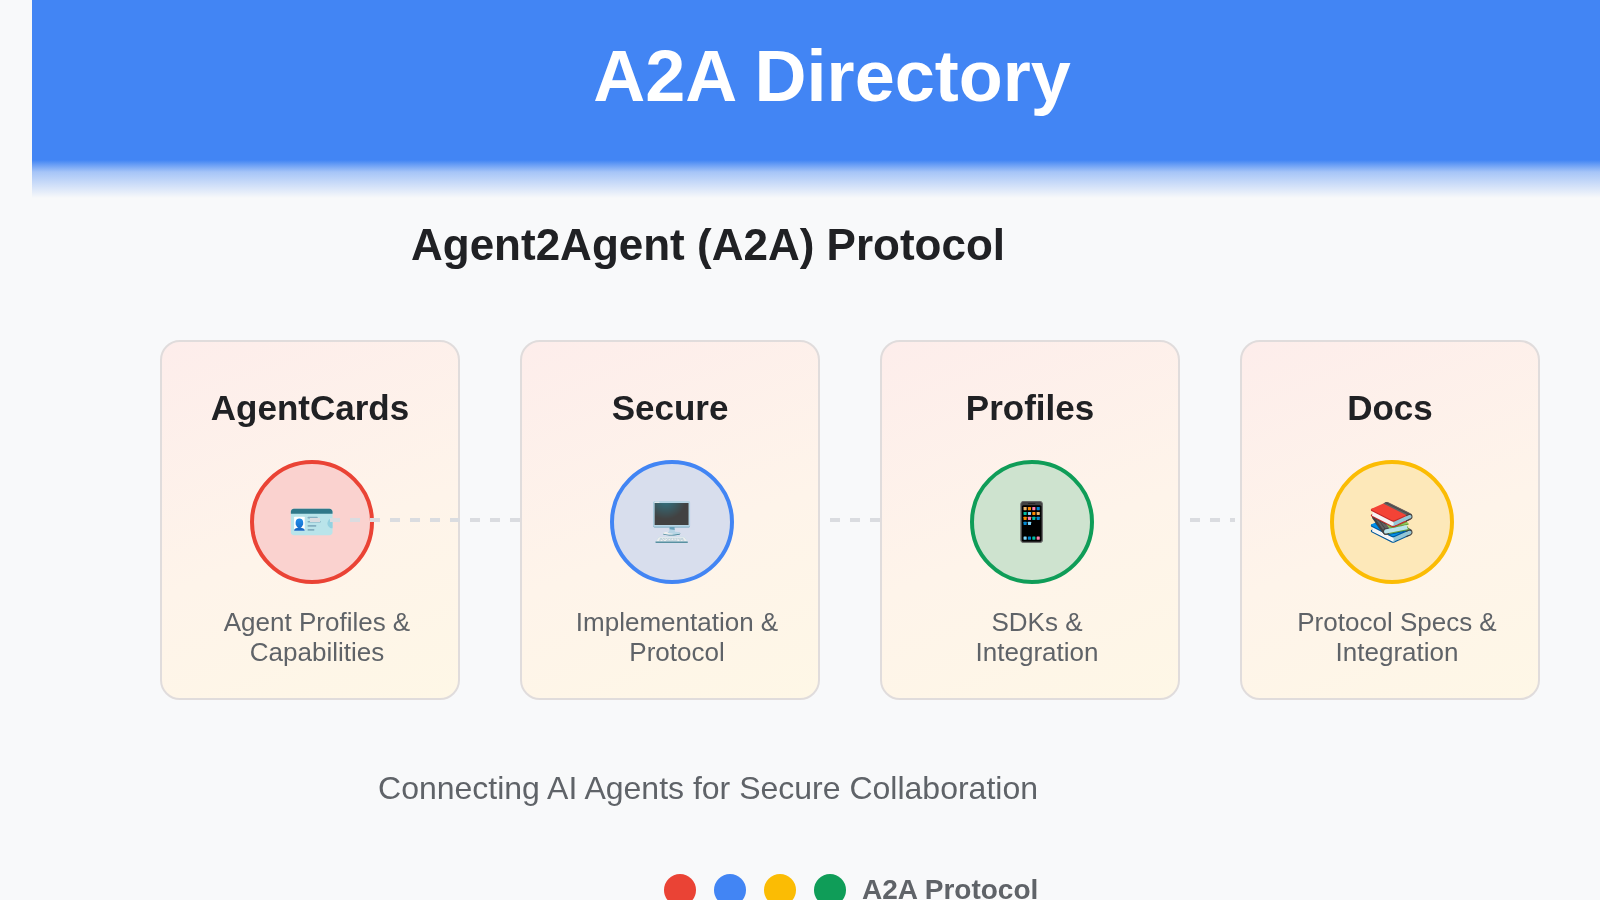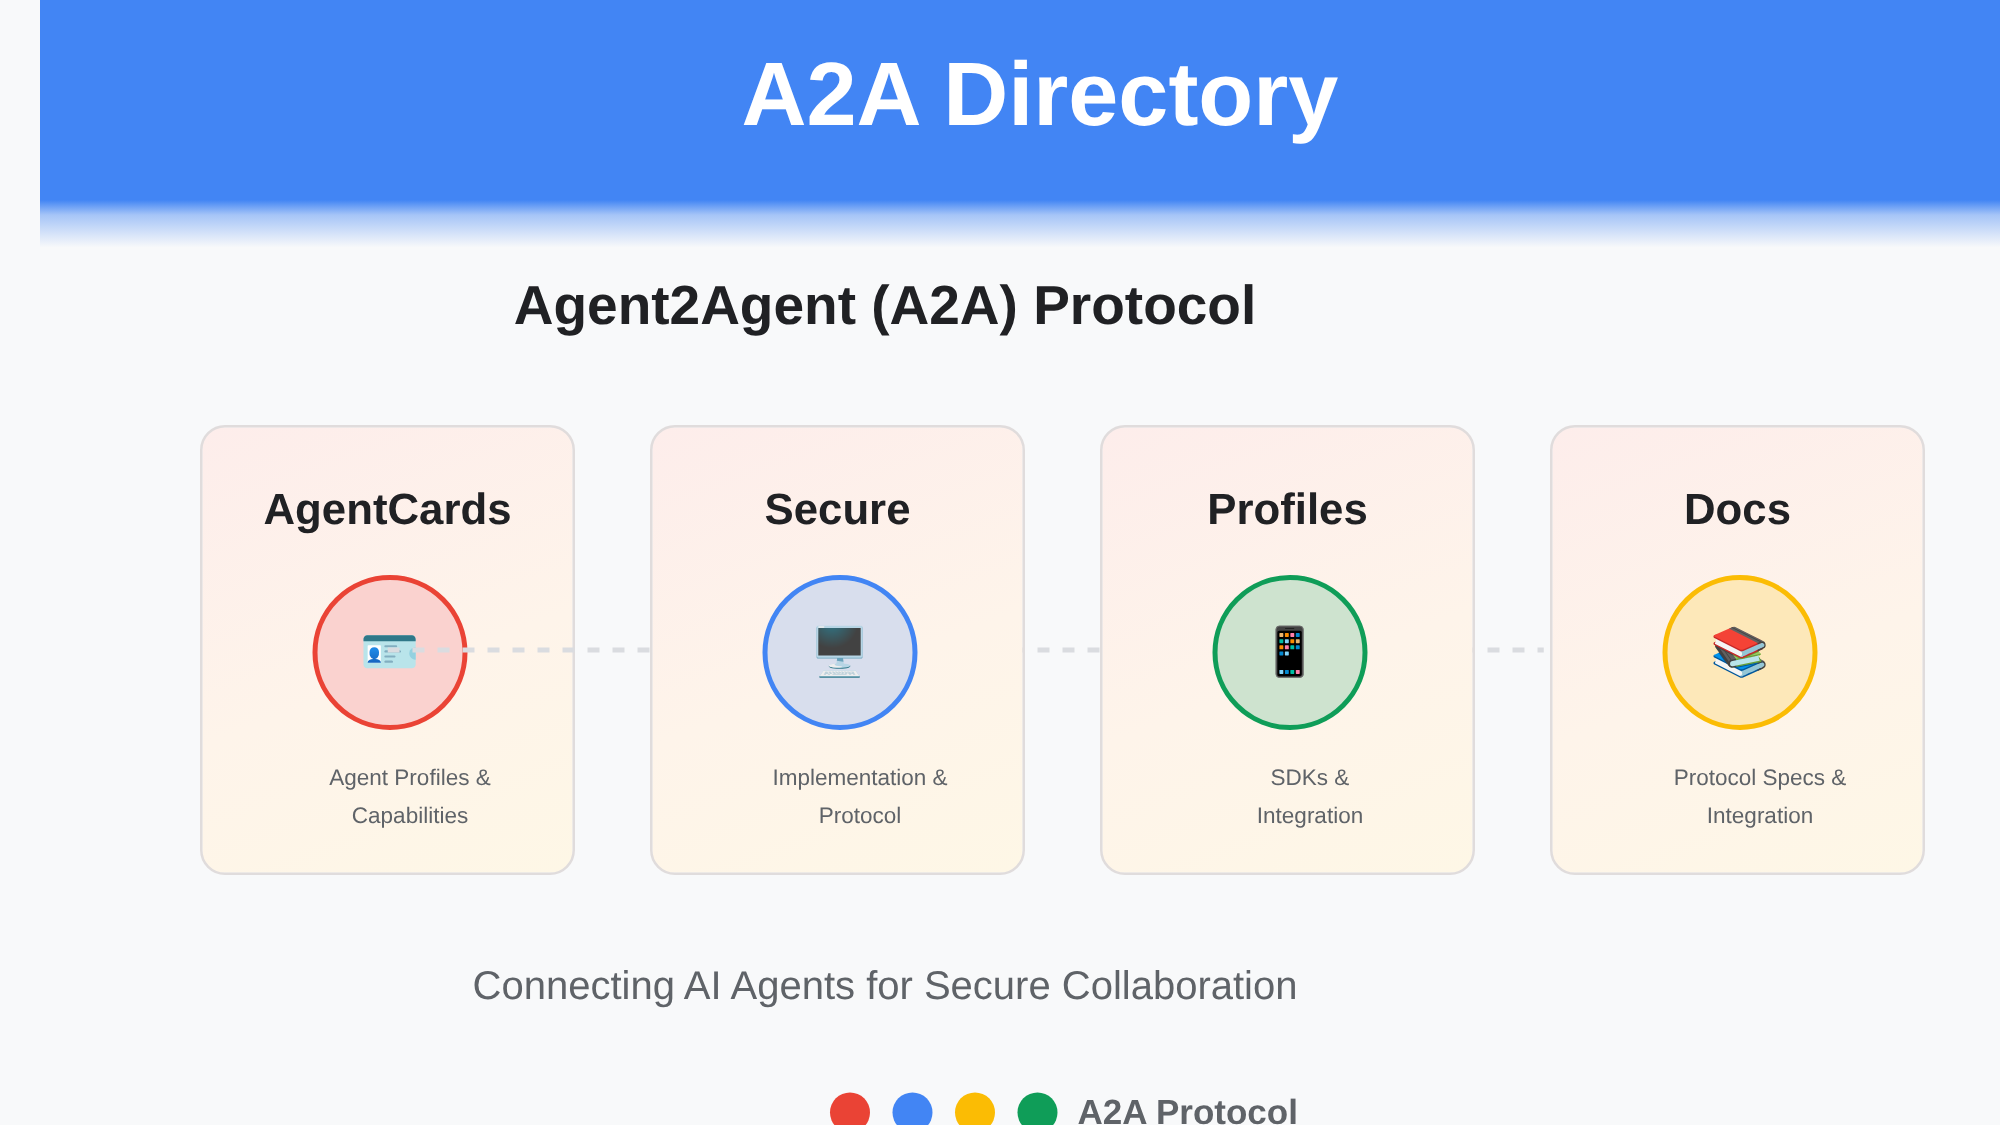--- a/index.html
+++ b/index.html
@@ -46,23 +46,23 @@
     text-align: center; color: #202124;
     font-weight: bold; font-size: 35px; line-height: 40px;
   }
   .card-circle {
     position: absolute; left: 88px; top: 118px; width: 124px; height: 124px;
     border-radius: 50%; border: 4px solid;
     display: flex; align-items: center; justify-content: center;
     font-size: 38px; line-height: 1;
   }
   .card-desc {
-    position: absolute; left: 26px; top: 265px; width: 280px;
+    position: absolute; left: 15px; top: 265px; width: 280px;
     text-align: center; color: #5f6368;
-    font-size: 18px; line-height: 30px;
+    font-size: 26px; line-height: 30px;
   }
 
   .tagline {
     position: absolute; left: 0; top: 768px; width: 1416px;
     text-align: center; color: #5f6368;
     font-size: 32px; line-height: 40px;
   }
   .footer-row {
     position: absolute; left: 664px; top: 874px; height: 32px;
     display: flex; align-items: center;

